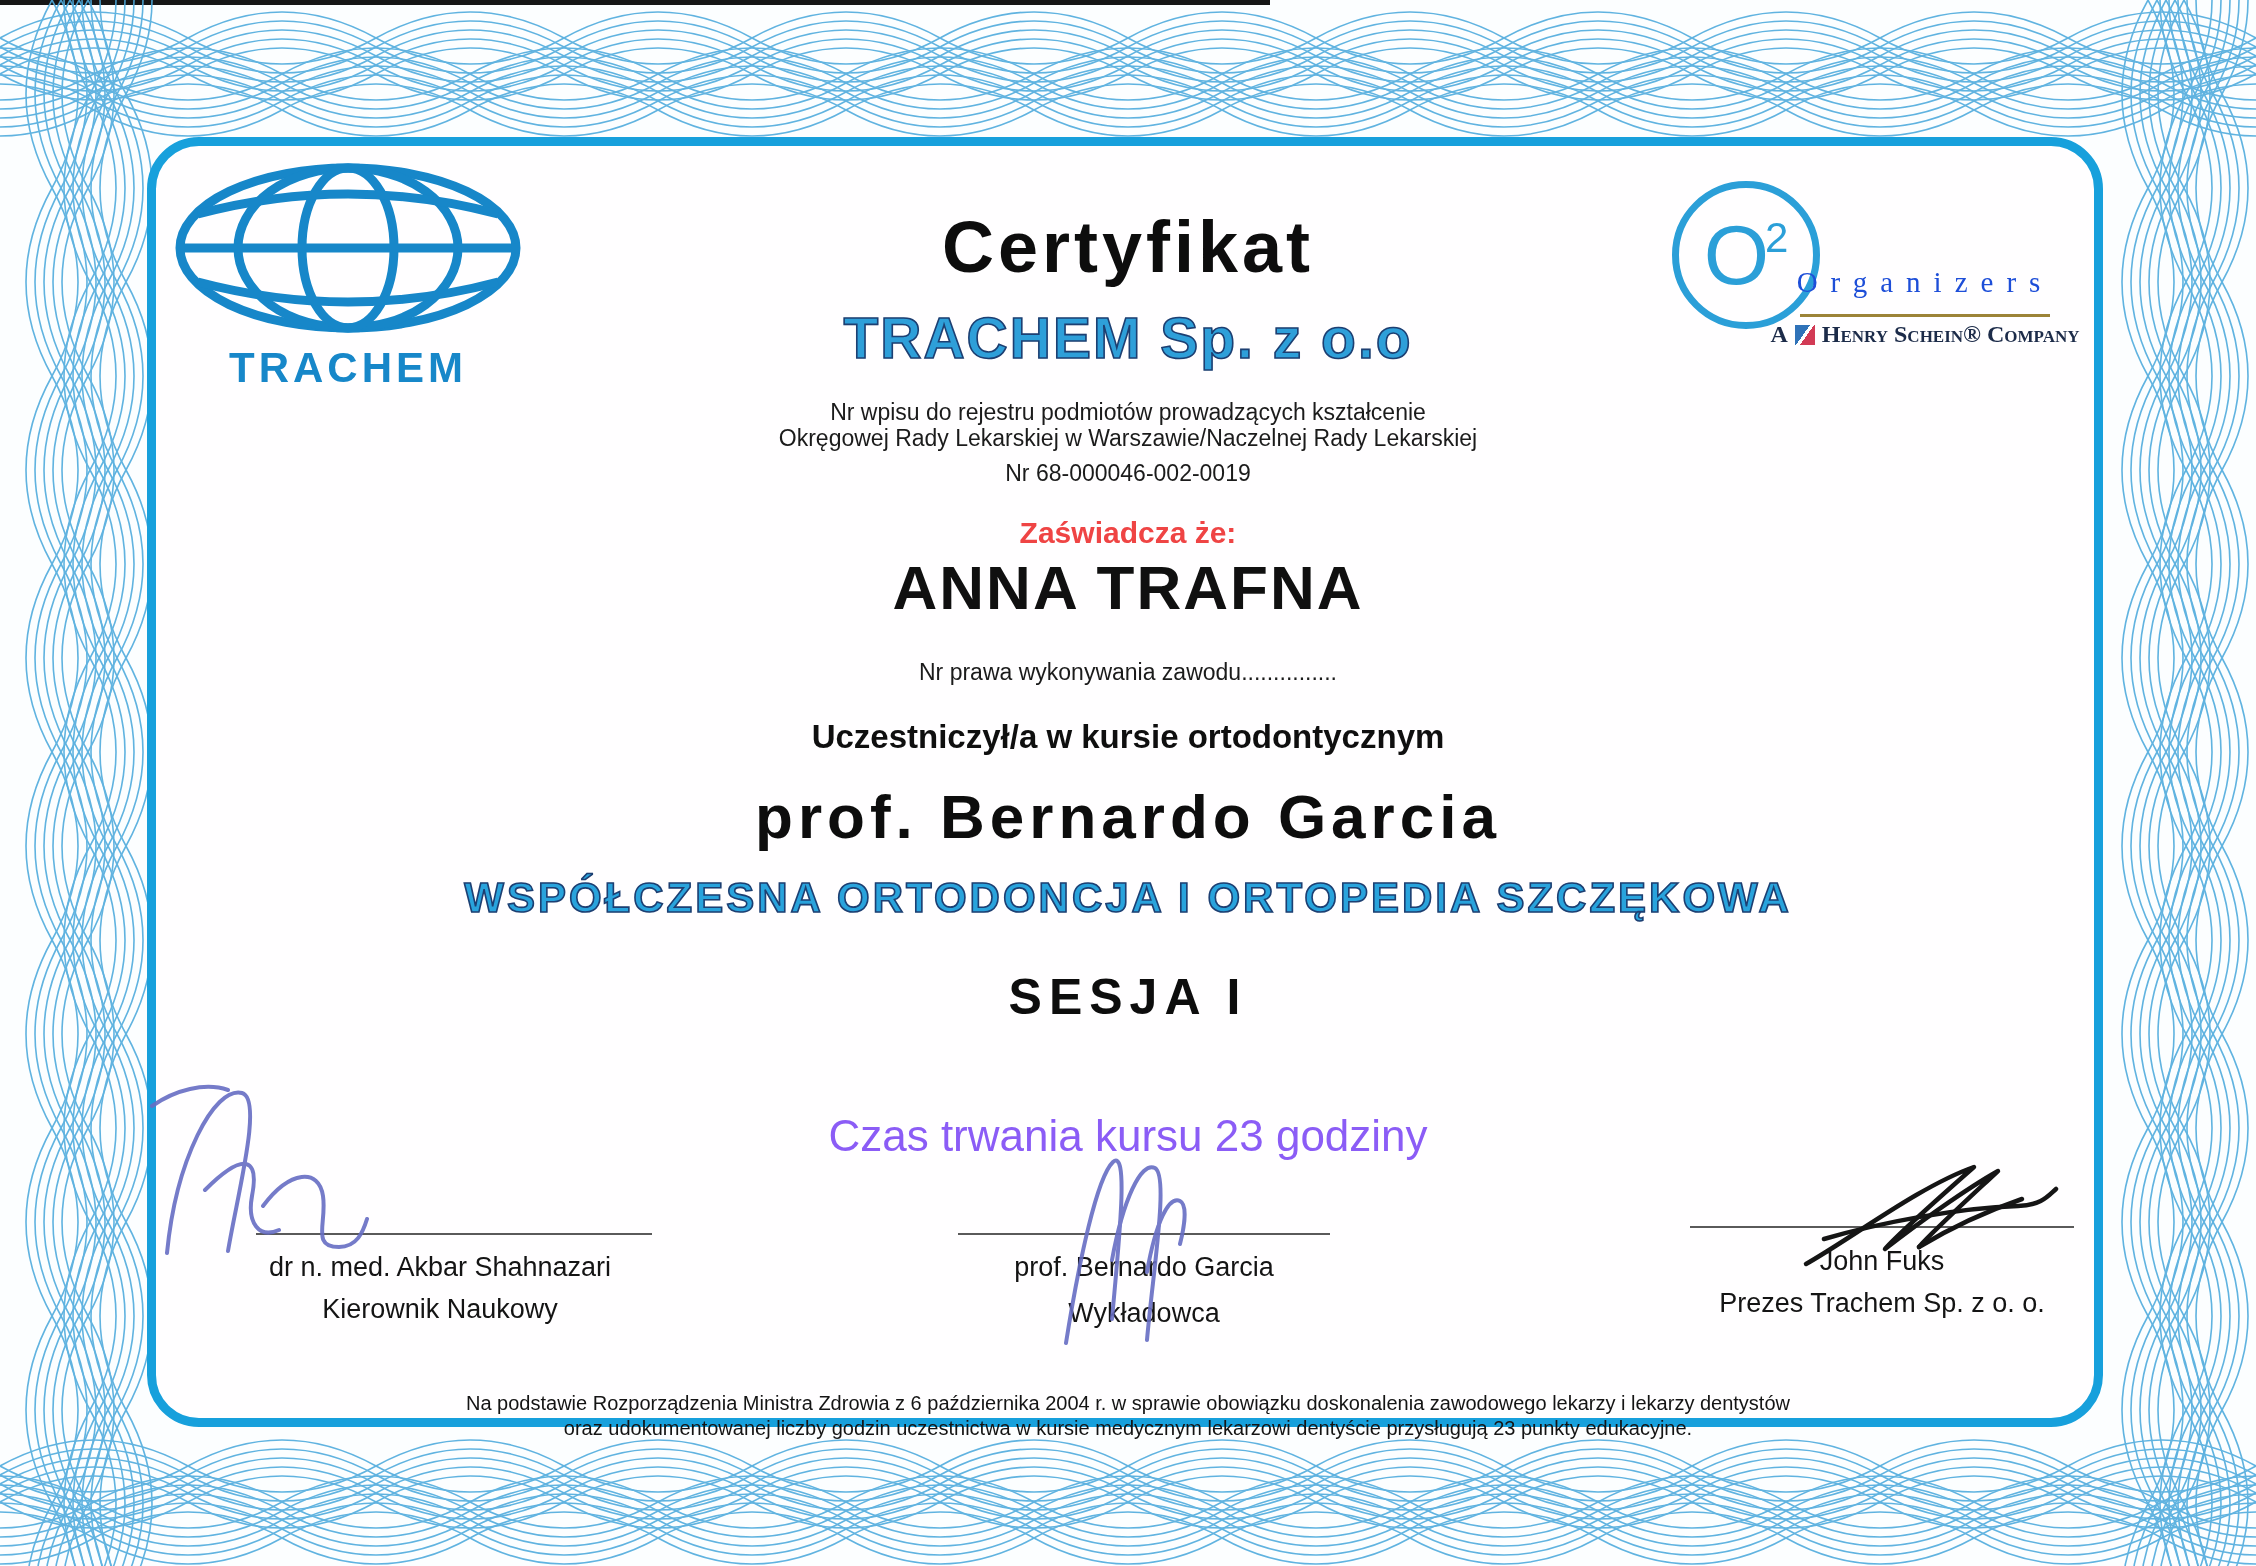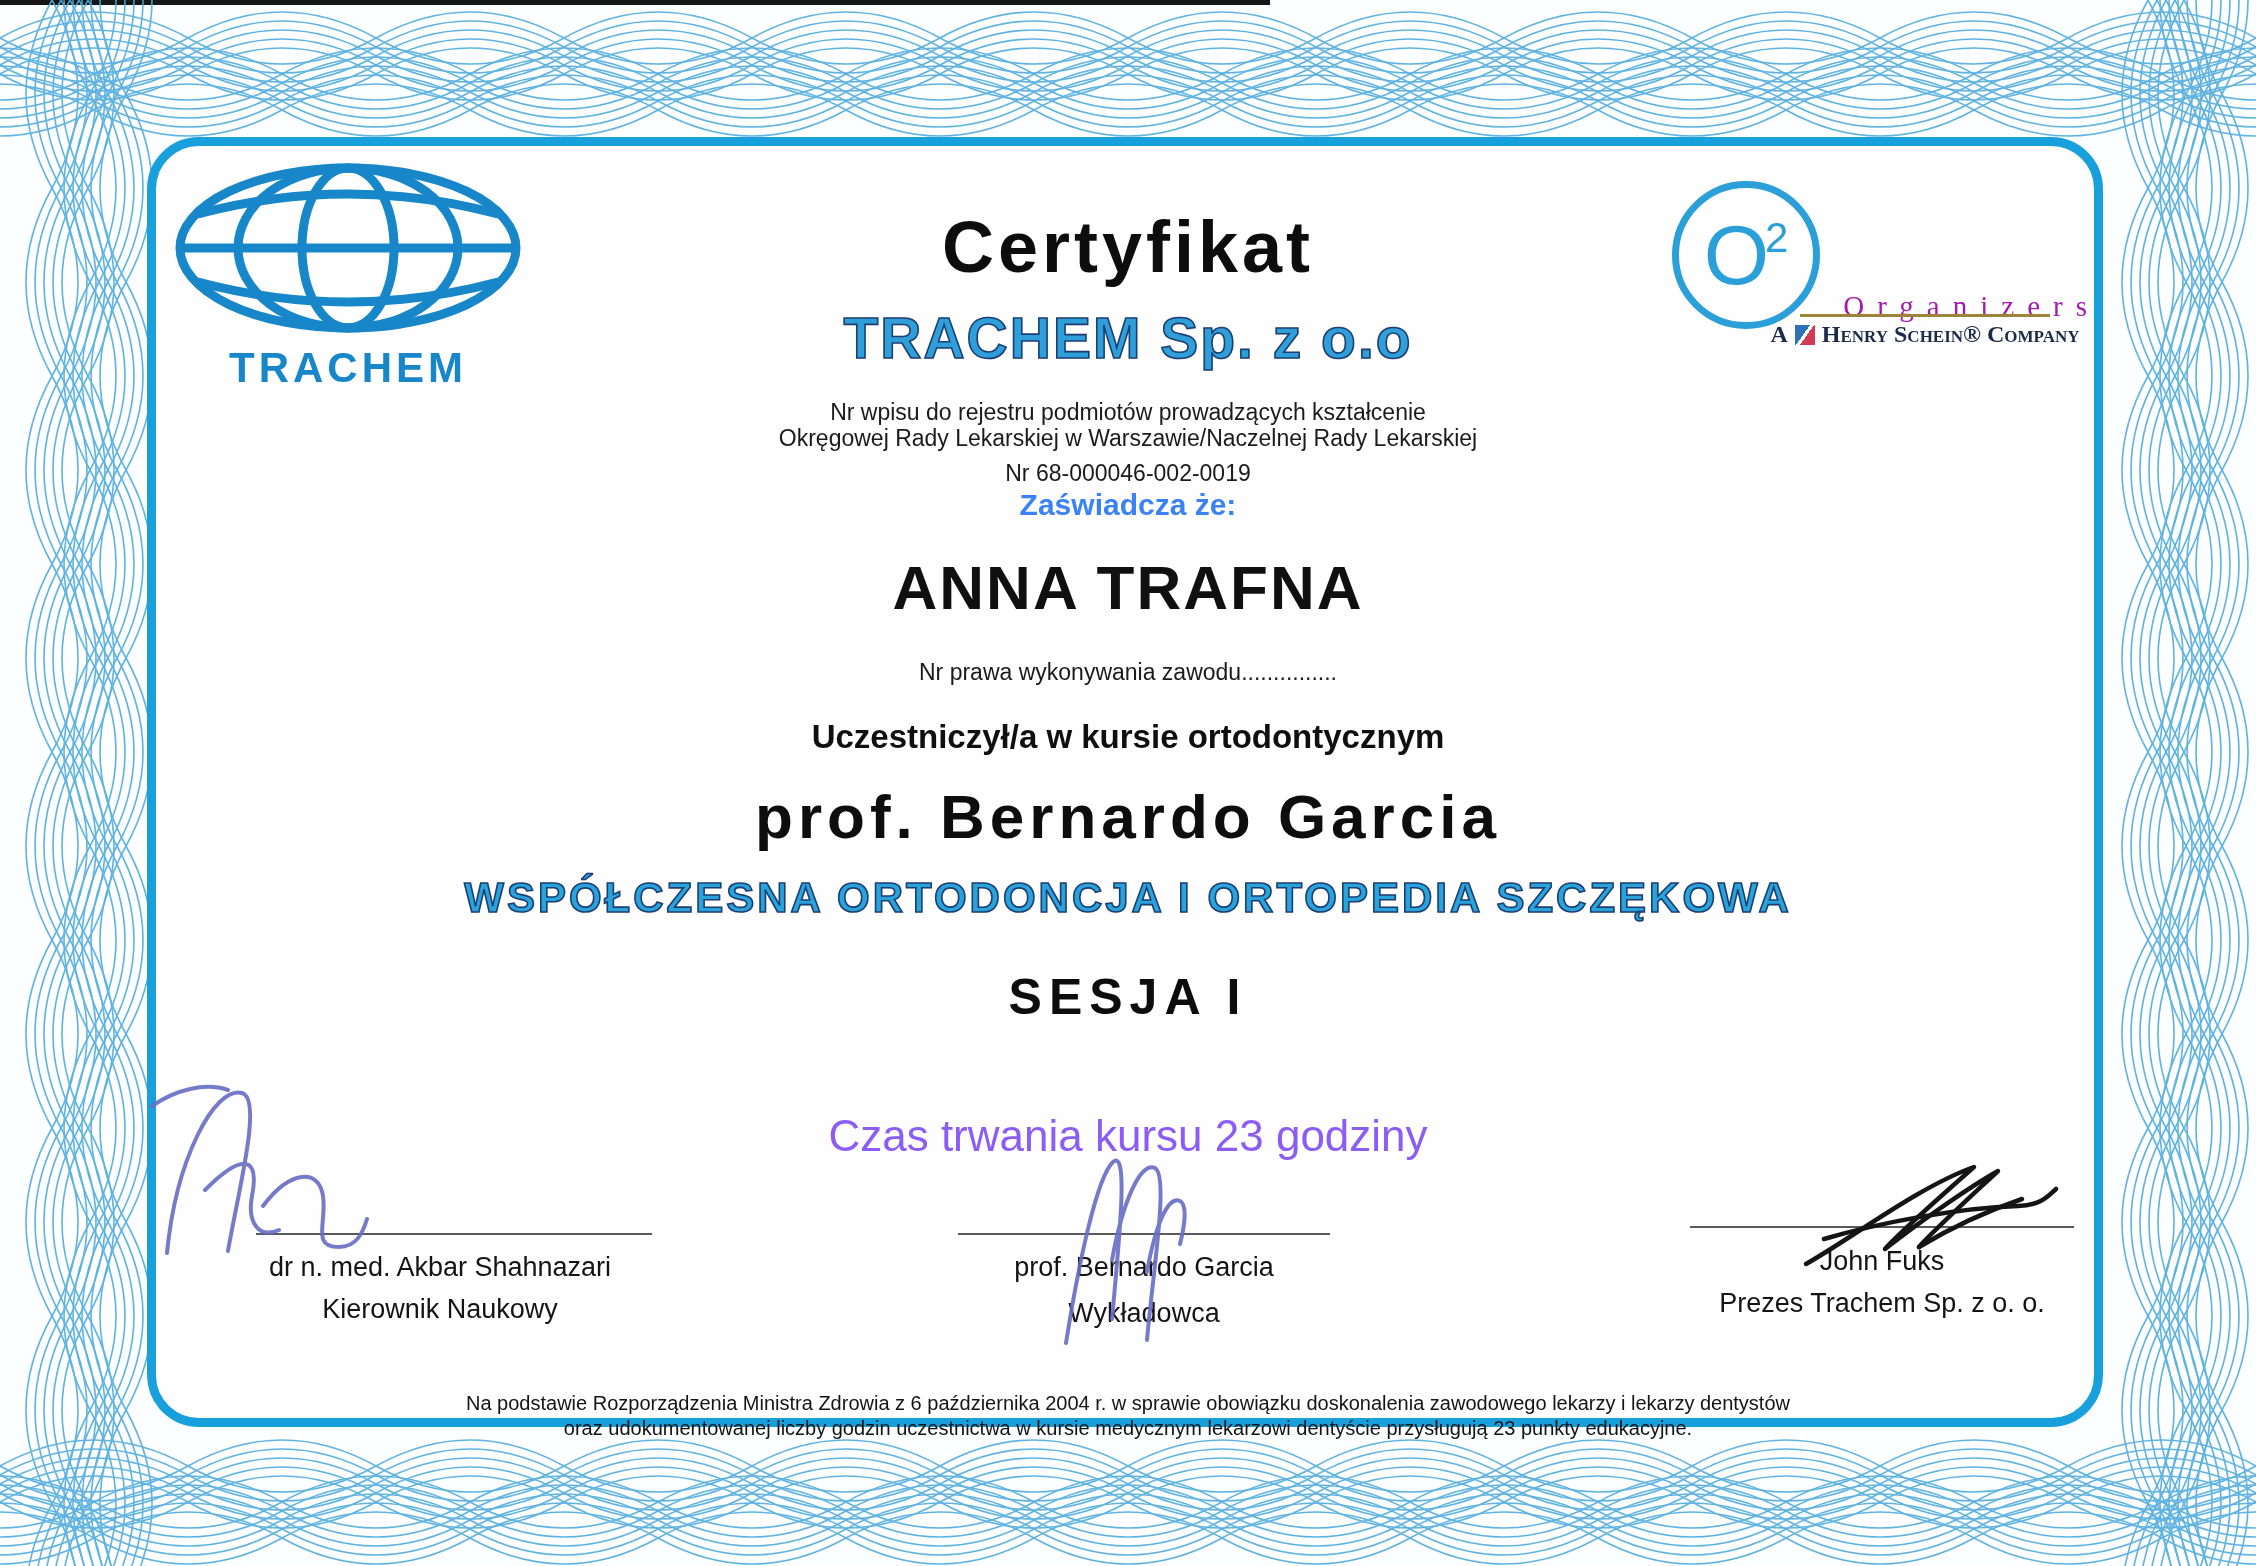--- a/index.html
+++ b/index.html
@@ -25,21 +25,21 @@
 
   
   .title-main{top:198px;font-size:72px;font-weight:bold;letter-spacing:4px;color:#0d0d0d;}
   .title-sub{
     top:297px;font-size:57px;font-weight:bold;letter-spacing:2px;
     color:#2e9fd9;-webkit-text-stroke:1.6px #1d3f72;
     text-shadow:0 0 1px #1d3f72;
   }
   .reg-line{font-size:23px;color:#1b1b1b;}
   .r1{top:391px;} .r2{top:417px;} .r3{top:452px;}
-  .certifies{top:480px;font-size:30px;font-weight:bold;color:#3b82f6;}
+  .certifies{top:508px;font-size:30px;font-weight:bold;color:#ef4444;}
 
   
   .recipient{top:544px;font-size:62px;font-weight:bold;letter-spacing:2px;color:#101010;}
   .name-rule{left:490px;top:621px;width:1270px;height:5px;background:#161616;z-index:2;}
   .license{top:651px;font-size:23px;color:#1b1b1b;}
 
   
   .participation{top:710px;font-size:33px;font-weight:bold;color:#0f0f0f;}
   .lecturer-big{top:773px;font-size:62px;font-weight:bold;letter-spacing:5px;color:#0d0d0d;}
   .course-title{
@@ -76,22 +76,22 @@
     color:#2b9fd8;font-size:84px;font-weight:400;line-height:1;
   }
   .o2-circle sup{font-size:42px;line-height:1;margin-top:-34px;margin-left:-4px;}
   .ortho-word{
     position:absolute;left:1750px;top:204px;width:350px;text-align:center;z-index:2;
     font-family:"Liberation Serif",serif;font-size:72px;color:#9c8438;
     letter-spacing:3px;line-height:1;white-space:nowrap;
   }
   .ortho-word sup{font-size:22px;letter-spacing:0;}
   .organizers-word{
-    position:absolute;left:1750px;top:292px;width:350px;text-align:right;z-index:2;
-    font-family:"Liberation Serif",serif;font-size:29px;color:#a21caf;
+    position:absolute;left:1750px;top:268px;width:350px;text-align:center;z-index:2;
+    font-family:"Liberation Serif",serif;font-size:29px;color:#1d4ed8;
     letter-spacing:13px;line-height:1;white-space:nowrap;
   }
   .ortho-rule{position:absolute;left:1800px;top:314px;width:250px;height:3px;background:#9c8438;z-index:2;}
   .hs-line{
     position:absolute;left:1750px;top:321px;width:350px;z-index:2;
     display:flex;align-items:center;justify-content:center;gap:7px;
     font-family:"Liberation Serif",serif;font-variant:small-caps;
     font-weight:600;font-size:24px;color:#1c2b49;white-space:nowrap;
   }
   .hs-flag{

